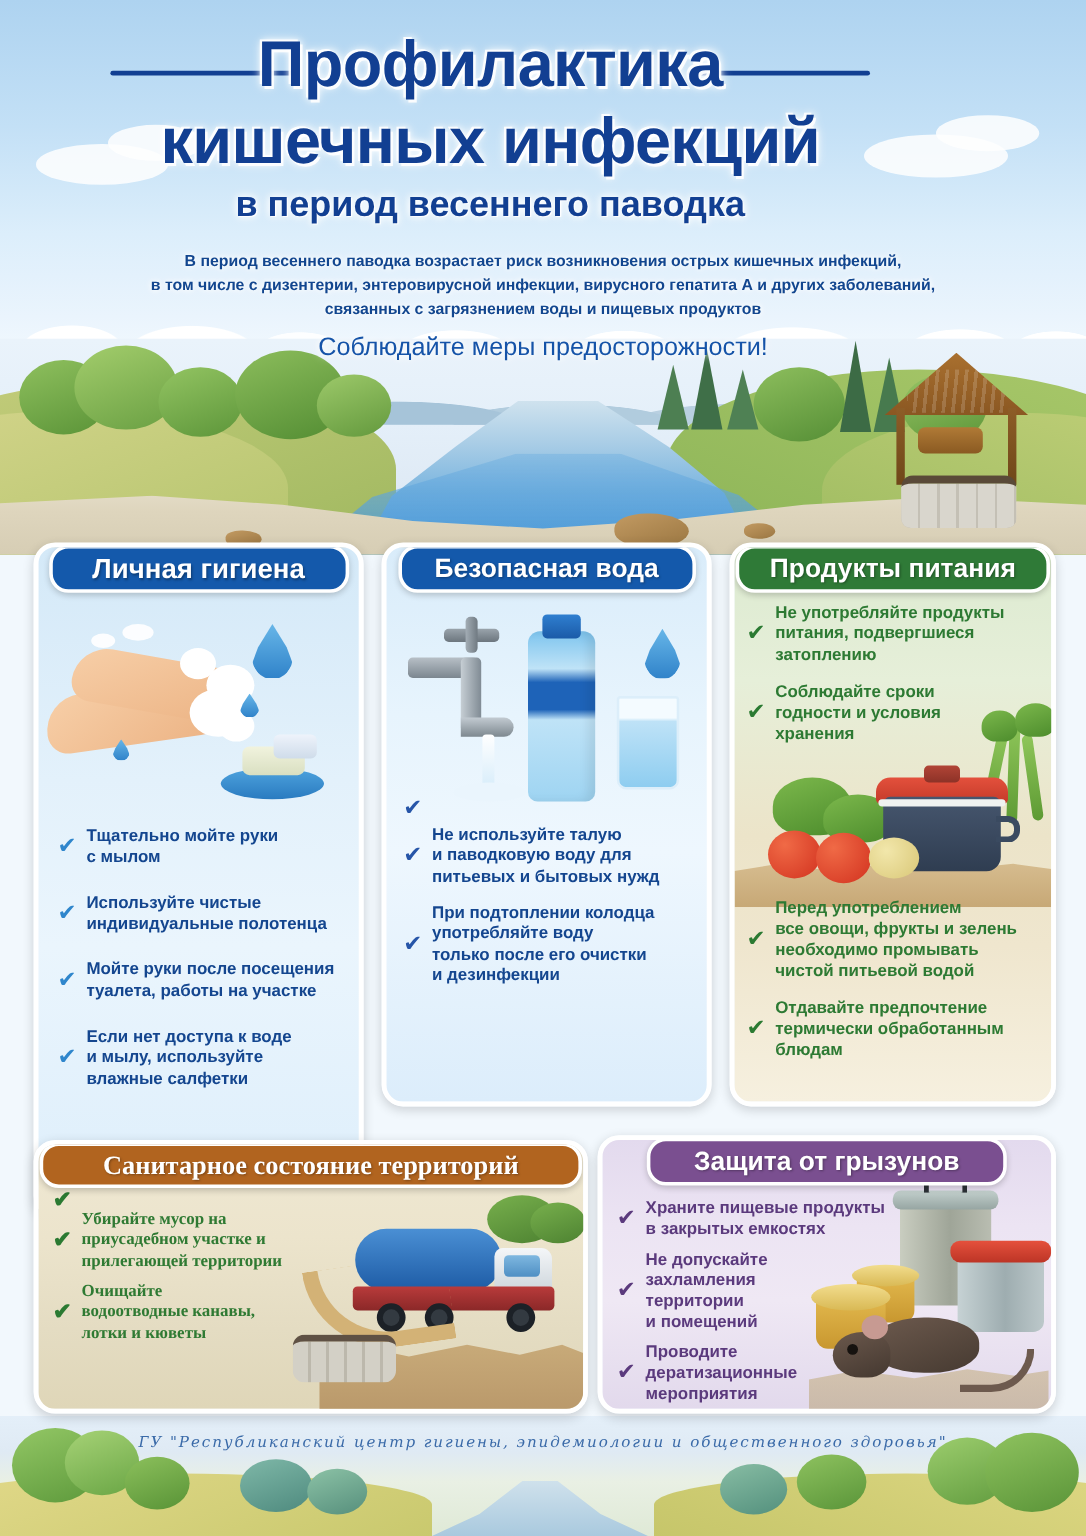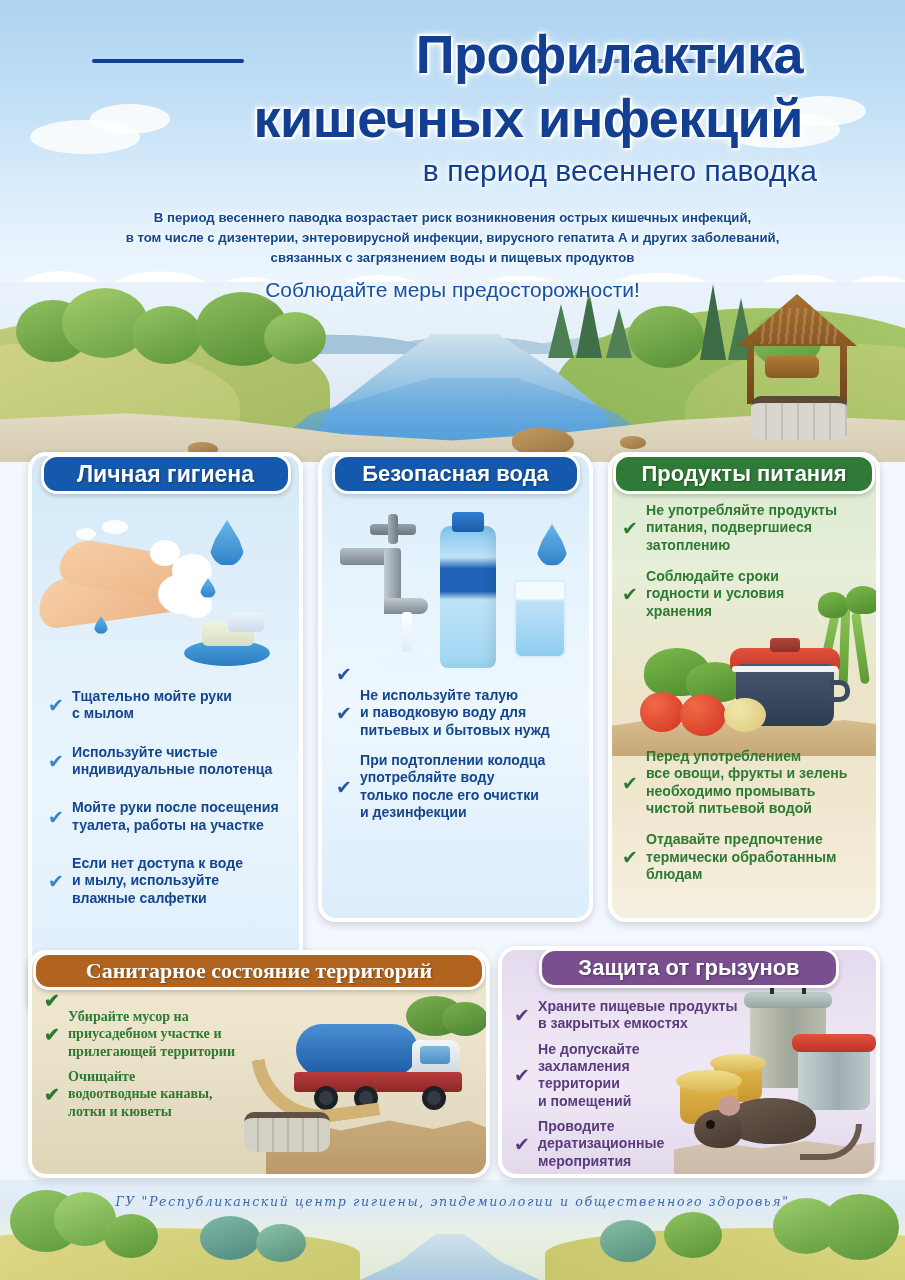--- a/index.html
+++ b/index.html
@@ -30,34 +30,34 @@
                 radial-gradient(ellipse 90px 40px at 160px 66px,#fff 60%,transparent 62%),
                 radial-gradient(ellipse 60px 28px at 250px 64px,#fdfeff 60%,transparent 62%),
                 radial-gradient(ellipse 80px 34px at 380px 66px,#fff 60%,transparent 62%),
                 radial-gradient(ellipse 70px 30px at 520px 64px,#fff 60%,transparent 62%),
                 radial-gradient(ellipse 95px 38px at 660px 66px,#fff 60%,transparent 62%),
                 radial-gradient(ellipse 75px 32px at 800px 64px,#fff 60%,transparent 62%),
                 radial-gradient(ellipse 60px 26px at 880px 62px,#fff 60%,transparent 62%);
   }
 
   
-  .title-wrap { position:absolute; left:0; top:26px; width:817px; text-align:right; z-index:6; }
+  .title-wrap { position:absolute; left:0; top:26px; width:817px; text-align:center; z-index:6; }
   .title-row1 { position:relative; height:64px; }
   .title-main {
     font-size:54px; font-weight:bold; color:#123f92;
     letter-spacing:-0.5px;
     text-shadow: 0 0 6px #fff, 0 0 10px #fff, 2px 2px 0 rgba(255,255,255,.9), -2px -2px 0 rgba(255,255,255,.9);
     line-height:1.04; display:inline-block; position:relative; z-index:3;
     padding:0 14px;
   }
   .rule { position:absolute; top:33px; height:4px; background:#123f92; border-radius:2px; z-index:1; }
   .rule.left  { left:92px;  width:152px; }
   .rule.right { right:92px; width:152px; }
   .title-sub  {
-    font-size:30px; font-weight:normal; color:#123f92; margin-top:8px;
+    font-size:30px; font-weight:bold; color:#123f92; margin-top:8px;
     text-shadow: 0 0 6px #fff, 0 0 9px #fff, 1px 1px 0 rgba(255,255,255,.9);
   }
 
   
   .intro { position:absolute; left:0; top:208px; width:905px; text-align:center; z-index:6; }
   .intro p {
     font-size:13.2px; font-weight:bold; color:#12468f; line-height:1.5;
     text-shadow:0 0 4px #fff, 0 0 7px #fff;
   }
   .intro .call {

